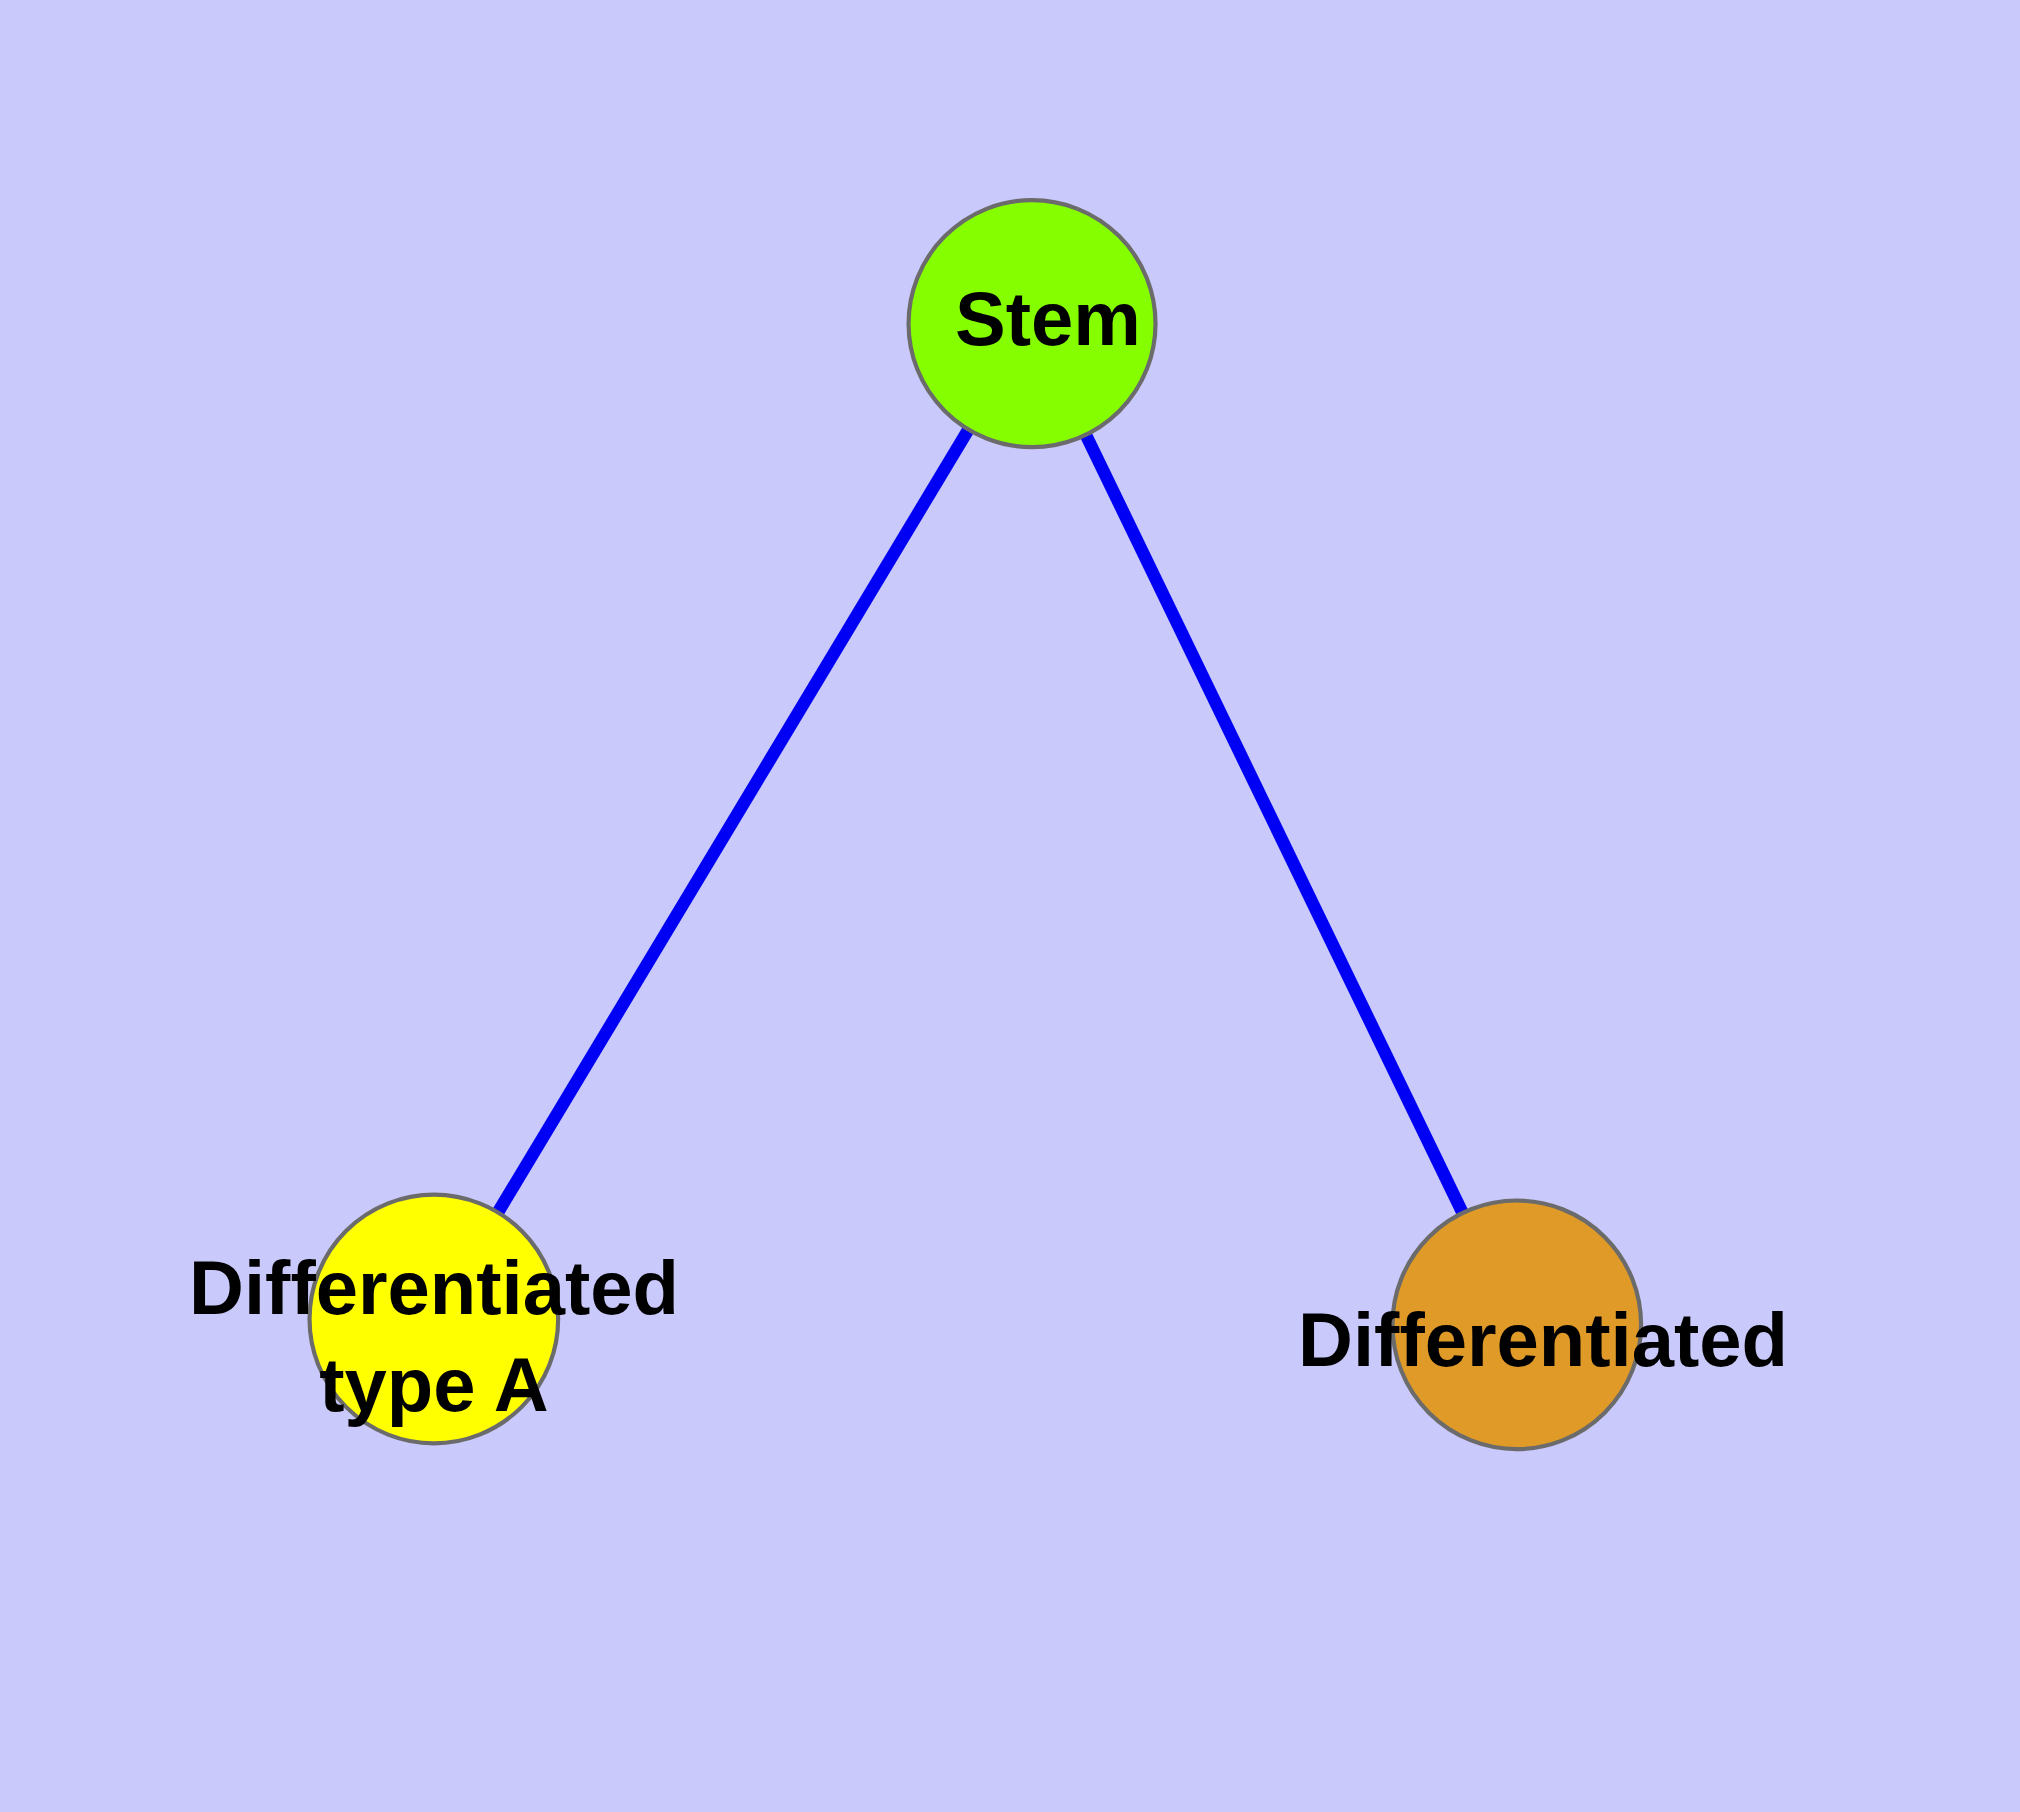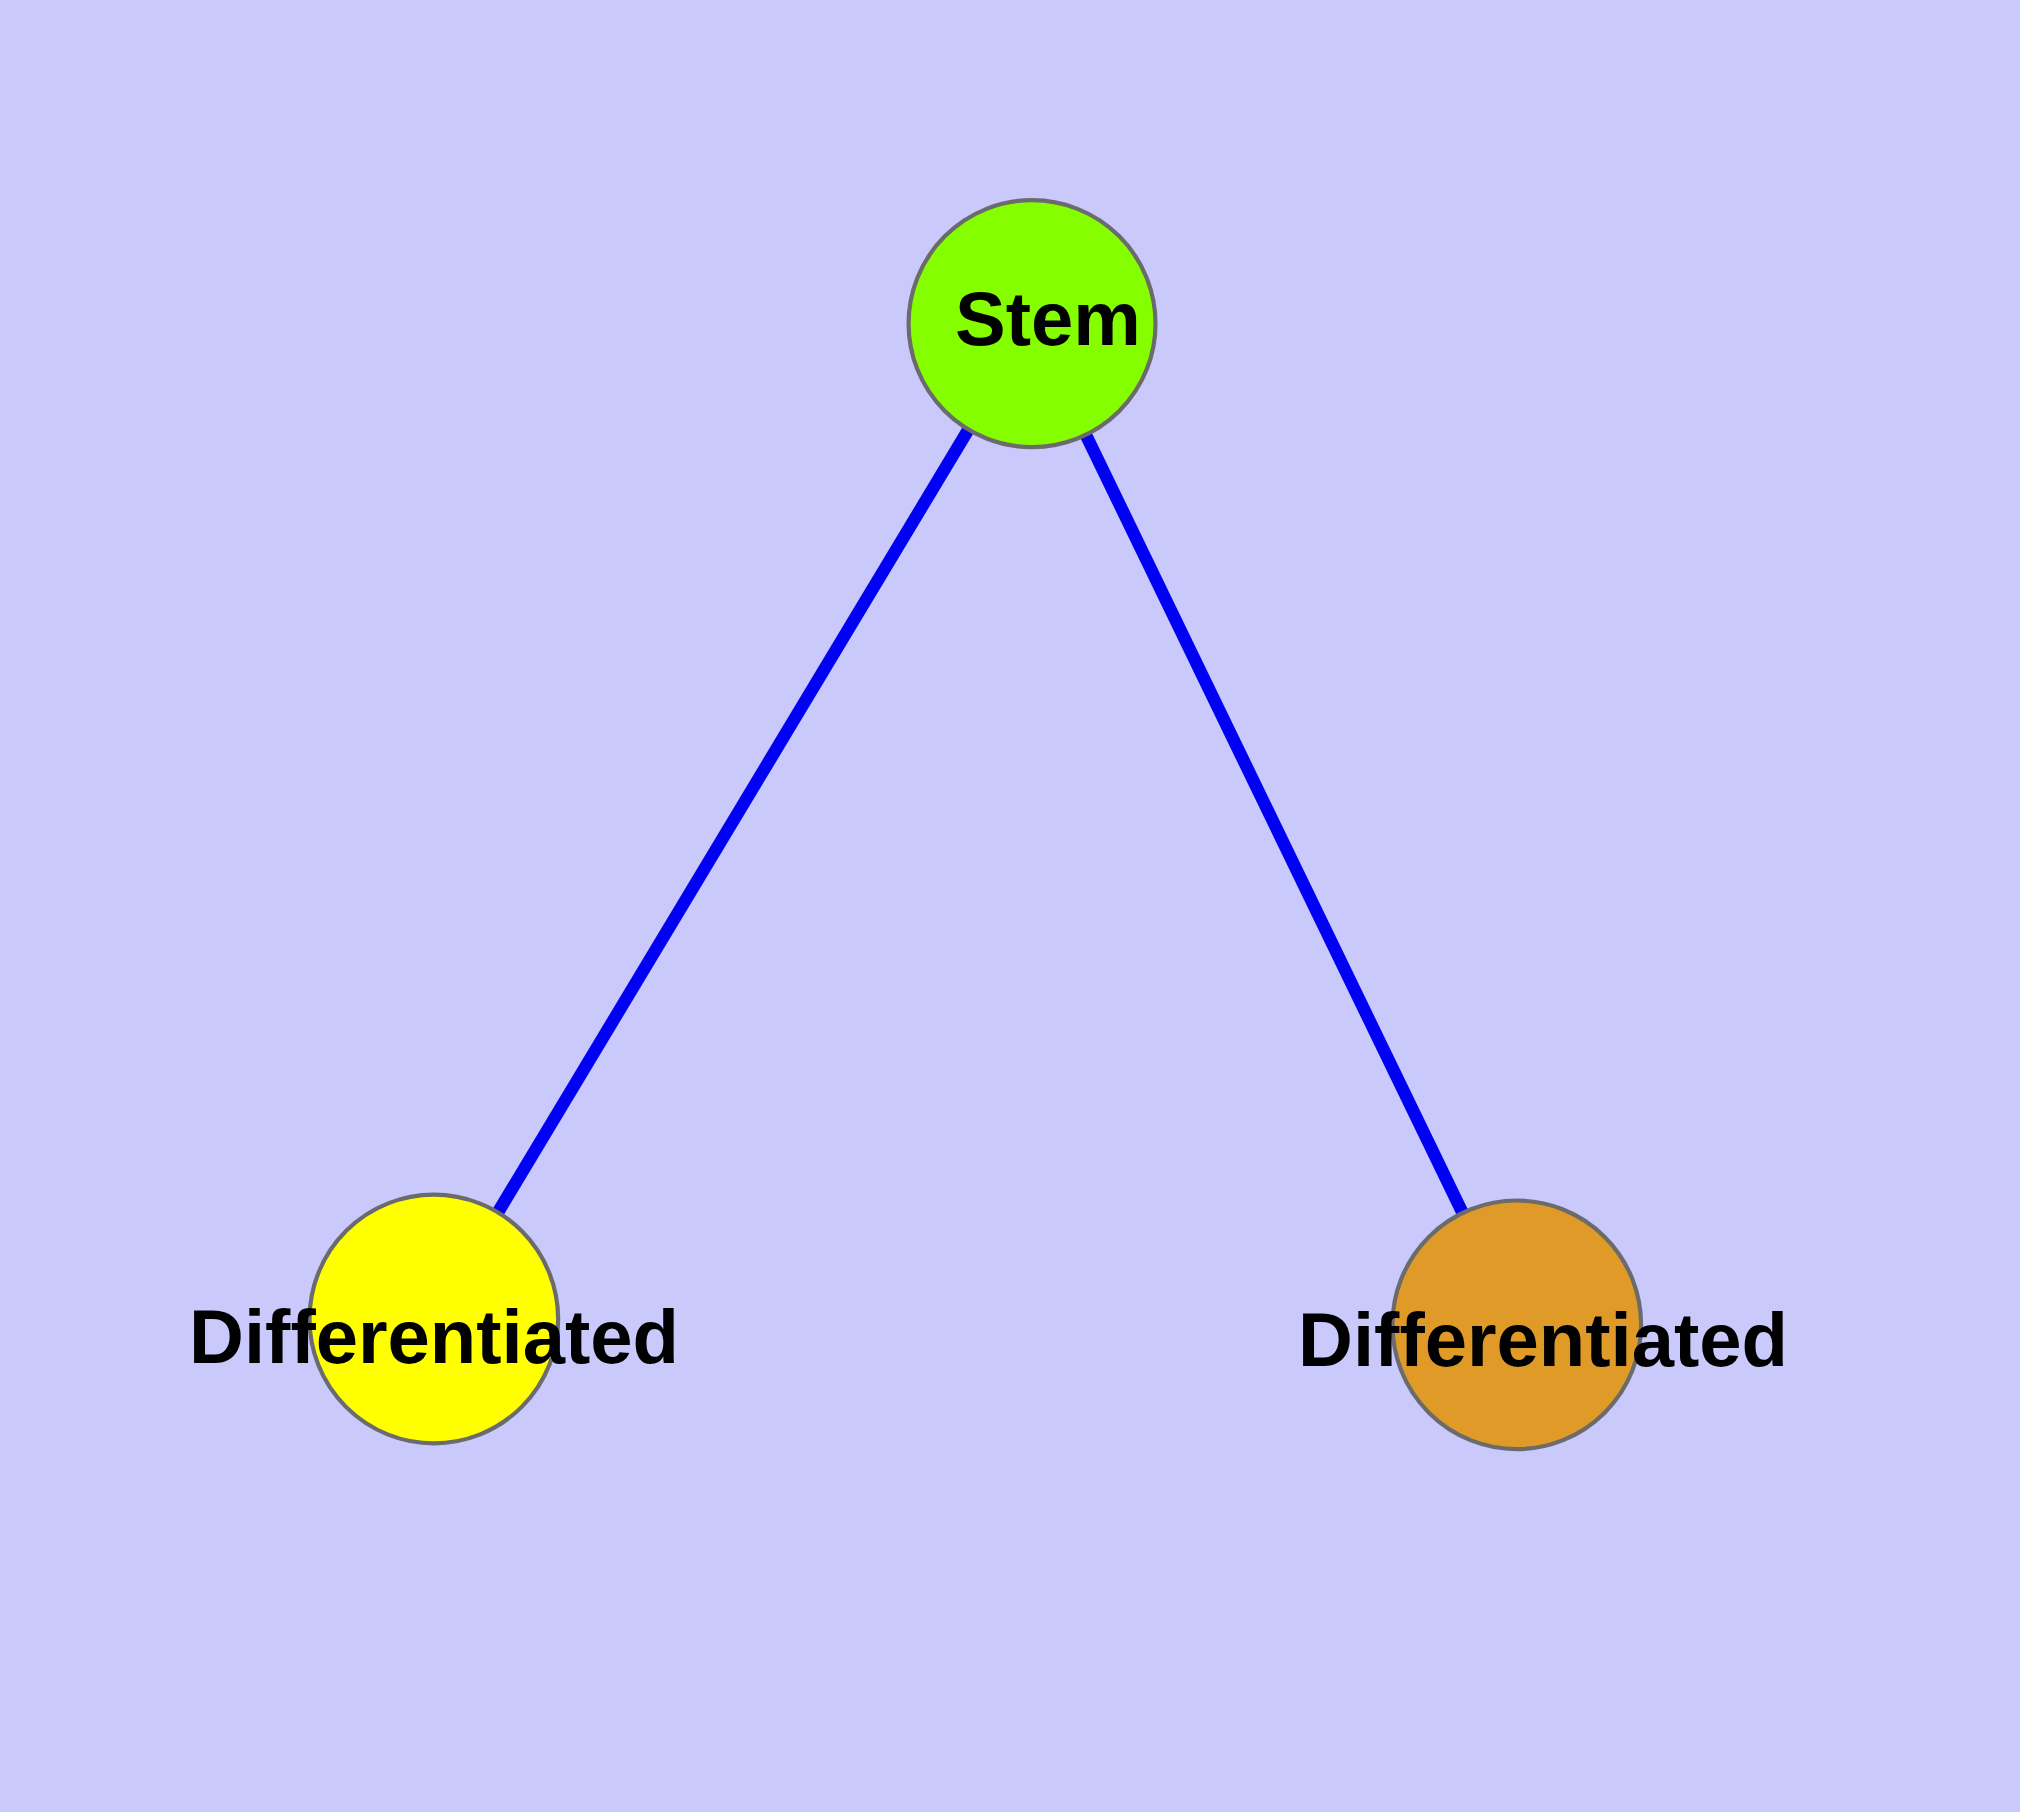--- a/index.html
+++ b/index.html
@@ -60,19 +60,20 @@
 
     <circle class="node-circle" cx="1237" cy="371" r="148" fill="#85FF00" stroke="#6B6B6B"></circle>
     <circle class="node-circle" cx="520" cy="1564" r="149" fill="#FFFF00" stroke="#6B6B6B"></circle>
     <circle class="node-circle" cx="1818" cy="1571" r="149" fill="#E09A28" stroke="#6B6B6B"></circle>
   </svg>
 
   <div class="node-label label-stem">Stem</div>
 
   <div class="node-label label-type-a">
     <span class="label-line">Differentiated</span>
+    <span class="label-line">type A</span>
   </div>
 
   <div class="node-label label-type-b">
     <span class="label-line">Differentiated</span>
   </div>
 </div>
 
 
 </body></html>

